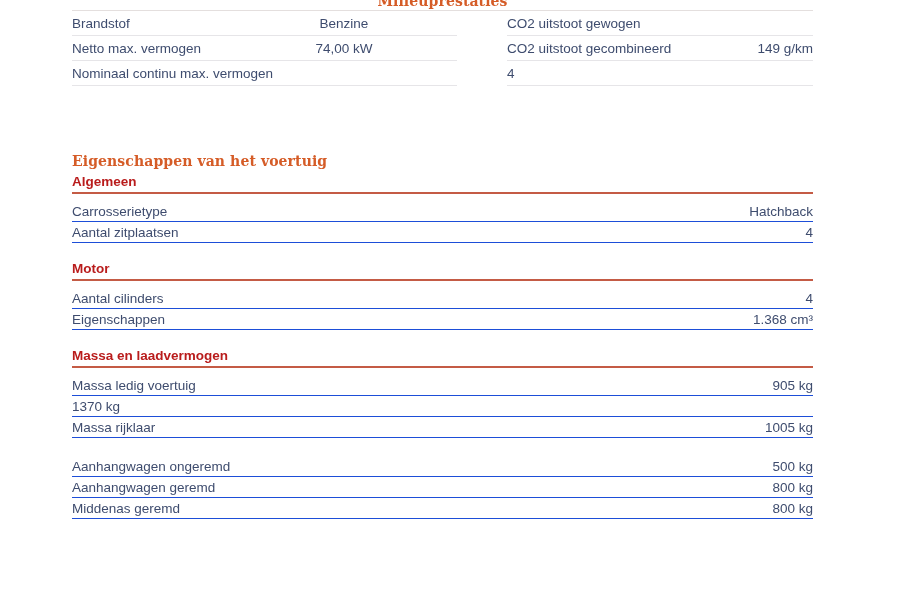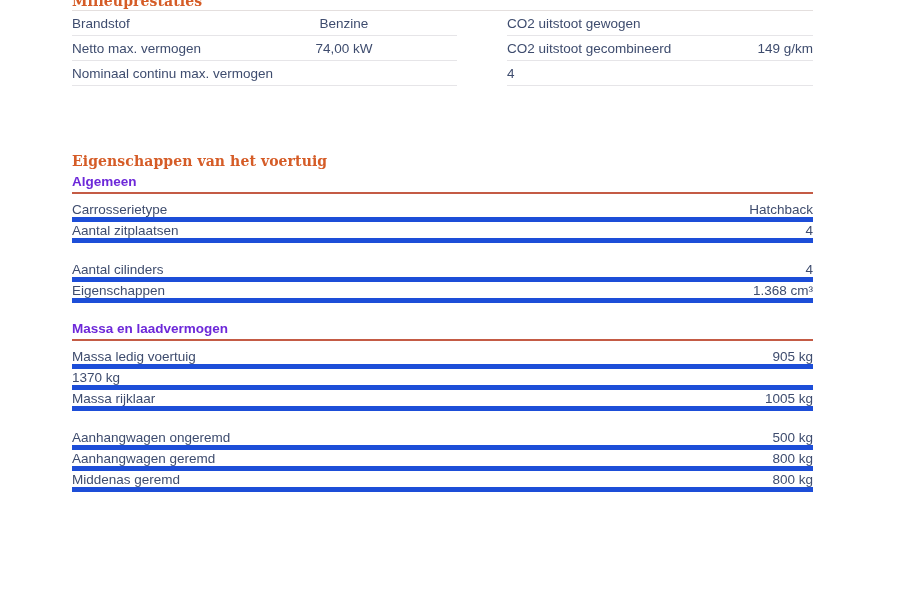--- a/index.html
+++ b/index.html
@@ -14,21 +14,21 @@
 
   
   .cat-heading {
     font-family: "DejaVu Serif", serif;
     font-weight: bold;
     font-size: 14px;
     line-height: 18px;
     color: #d55c27;
     letter-spacing: 0.1px;
   }
-  .top-clip { height: 10px; overflow: hidden; position: relative; }
+  .top-clip { height: 10px; overflow: hidden; position: relative; text-align: center; }
   .top-clip .cat-heading { margin-top: -8px; }
 
   
   .top-table { border-top: 1px solid #e4dfde; }
   .trow { display: flex; align-items: stretch; }
   .thalf { display: flex; align-items: center; height: 25px; border-bottom: 1px solid #e6e5e8; }
   .thalf.left  { width: 385px; }
   .tgutter { width: 50px; height: 25px; }
   .thalf.right { width: 306px; }
   .tlabel { flex: 1; white-space: nowrap; }
@@ -37,30 +37,30 @@
 
   .big-spacer { height: 66px; }
 
   
   .section { margin-top: 4px; }
   .section + .section { margin-top: 18px; }
   .section-title {
     font-weight: bold;
     font-size: 13.5px;
     line-height: 15px;
-    color: #6d28d9;
+    color: #b91c1c;
     padding-bottom: 3px;
     border-bottom: 2px solid #c45b45;
   }
   .rows { margin-top: 7px; }
   .row {
     display: flex;
     align-items: center;
     height: 21px;
-    border-bottom: 5px solid #1d4ed8;
+    border-bottom: 1px solid #1d4ed8;
     gap: 12px;
   }
   .row .label { flex: 1; white-space: nowrap; }
   .row .value { text-align: center; white-space: nowrap; }
 </style>
 </head>
 <body>
 
 <div class="page">
   <div class="content">
@@ -120,20 +120,21 @@
           <span class="value">Hatchback</span>
         </div>
         <div class="row">
           <span class="label">Aantal zitplaatsen</span>
           <span class="value">4</span>
         </div>
       </div>
     </div>
 
     <div class="section">
+      <div class="section-title">Motor</div>
       <div class="rows">
         <div class="row">
           <span class="label">Aantal cilinders</span>
           <span class="value">4</span>
         </div>
         <div class="row">
           <span class="label">Eigenschappen</span>
           <span class="value">1.368 cm³</span>
         </div>
       </div>

